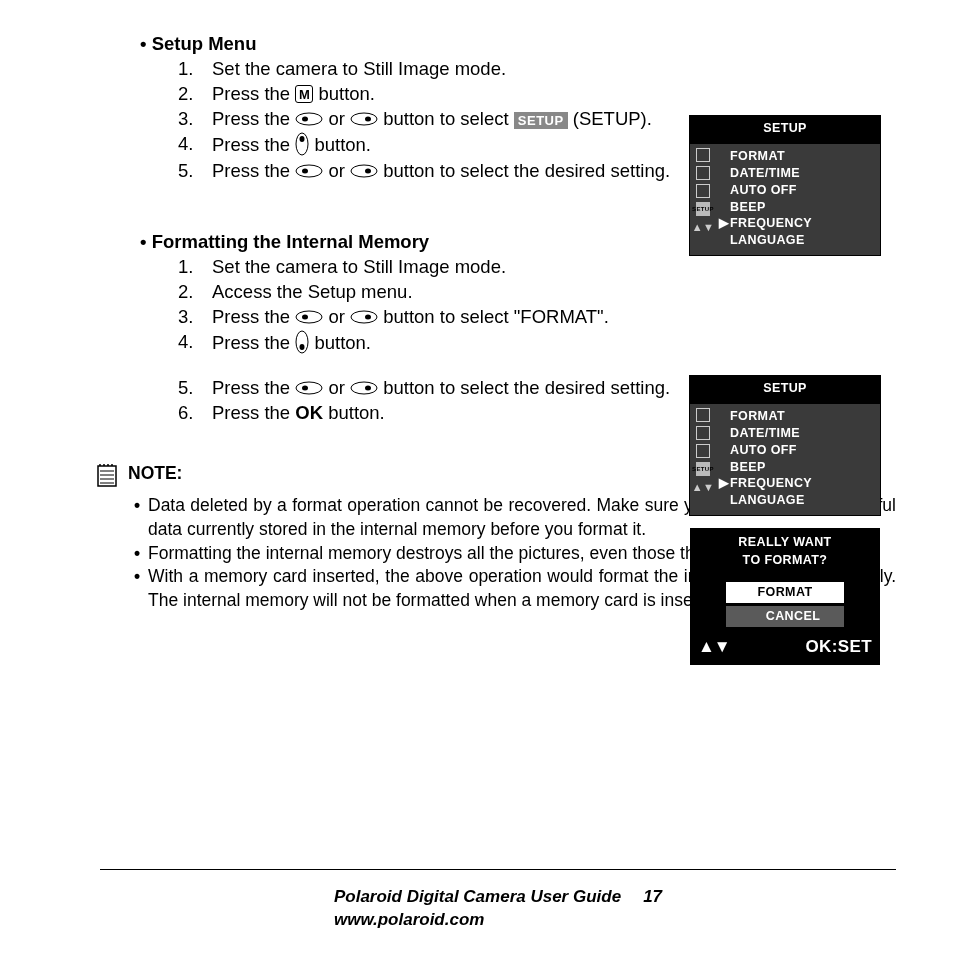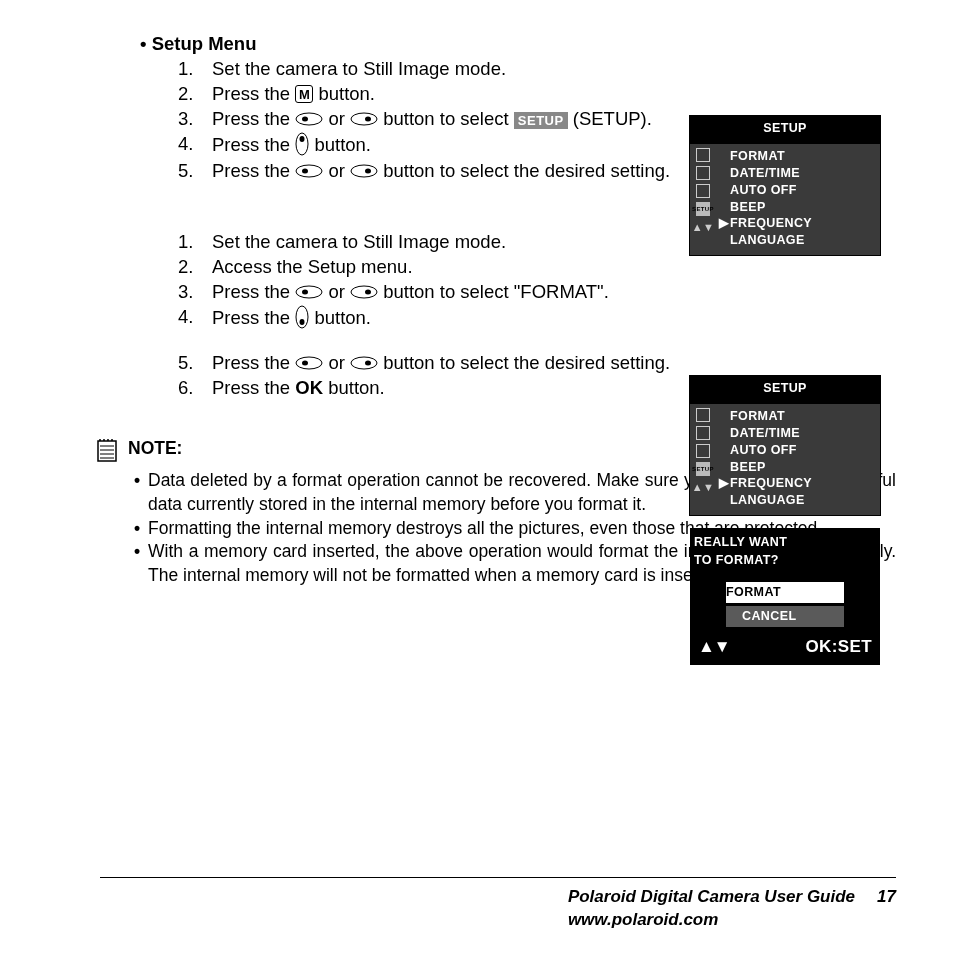--- a/index.html
+++ b/index.html
@@ -55,21 +55,21 @@
   .lcd .icons .arrows{ border:none; font-size:11px; height:auto; }
   .lcd .menu { background:#3a3a3a; flex:1; padding:4px 6px 6px 2px; }
   .lcd .menu .row { display:flex; align-items:center; }
   .lcd .menu .row .mark { width:12px; text-align:center; }
   .lcd.first { top:116px; right:74px; }
   .lcd.second { top:376px; right:74px; }
 
   .confirm {
     position:absolute; top:528px; right:74px; width:190px;
     background:#000; color:#fff; font-weight:800; font-size:12.5px;
-    text-align:left; letter-spacing:0.4px; padding-bottom:2px;
+    text-align:center; letter-spacing:0.4px; padding-bottom:2px;
   }
   .confirm .q { padding:6px 4px 10px; line-height:1.4; }
   .confirm .opt { margin:3px 36px; padding:2px 0; }
   .confirm .opt.sel { background:#fff; color:#000; }
   .confirm .opt.un  { background:#5a5a5a;padding-left:16px; }
   .confirm .foot { display:flex; justify-content:space-between; padding:6px 8px 4px; font-size:17px;}
   .confirm .foot .l::before{content:"▲▼"; letter-spacing:-1px;}
 
   
   .col-left { max-width: 670px; margin-left: 44px; }
@@ -81,22 +81,22 @@
     font-weight:900;
   }
   .note-icon svg{width:22px;height:26px;}
   .note-list { list-style:none; padding-left:34px; }
   .note-list li { display:flex; text-align:justify; }
   .note-list li .b { width:14px; flex:0 0 14px; font-weight:900;}
   .note-list li .t { flex:1; }
 
   .footer {
     position:absolute; left:100px; right:58px; bottom:22px;
-    border-top:1px solid #000; padding-top:8px;
-    display:flex; justify-content:flex-end; align-items:flex-start;
+    border-top:1px solid #000; padding-top:16px;
+    display:flex; justify-content:center; align-items:flex-start;
     font-style:italic; font-weight:800; font-size:17px;gap:22px;
   }
   .footer .r { font-style:italic; font-weight:800; }
 
   .sec2 { margin-top:46px; }
   .gap18 { height:18px; }
 </style>
 </head>
 <body>
 
@@ -184,20 +184,23 @@
         </div>
       <div class="row">
           <span class="mark"></span>
           <span>LANGUAGE</span>
         </div>
     </div>
   </div>
 </div>
 
 <div class="col-left sec2">
+  <div class="section-head">
+    <span class="bullet-dot">•</span> <span>Formatting the Internal Memory</span>
+  </div>
   <ol class="steps">
     <li>
         <span class="num">1.</span>
         <span class="body">Set the camera to Still Image mode.</span>
       </li>
     <li>
         <span class="num">2.</span>
         <span class="body">Access the Setup menu.</span>
       </li>
     <li>

